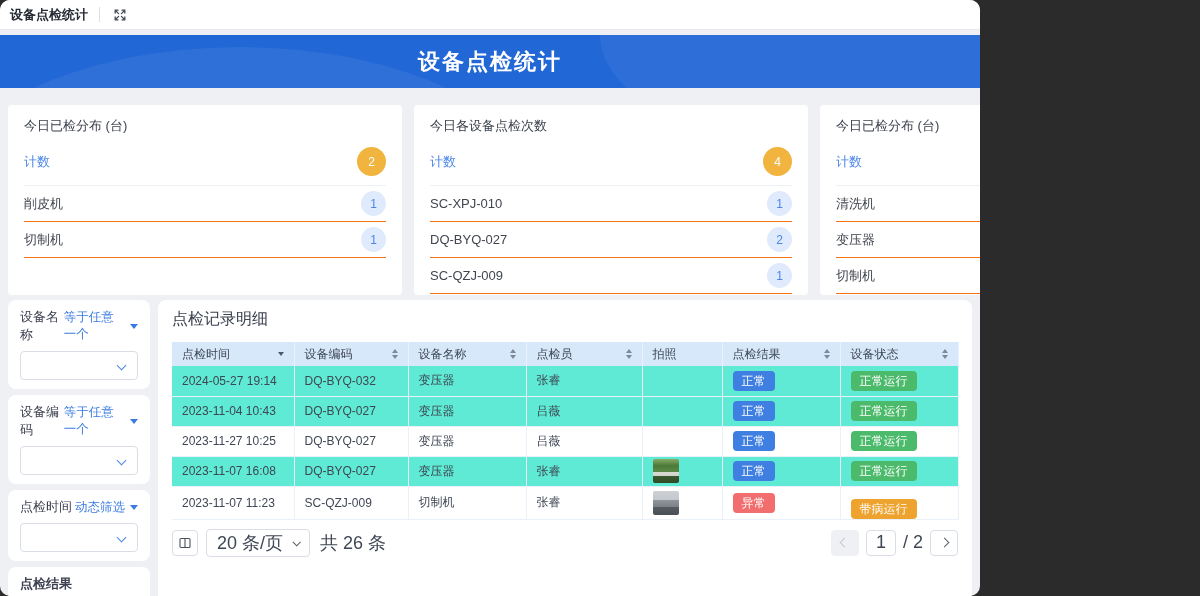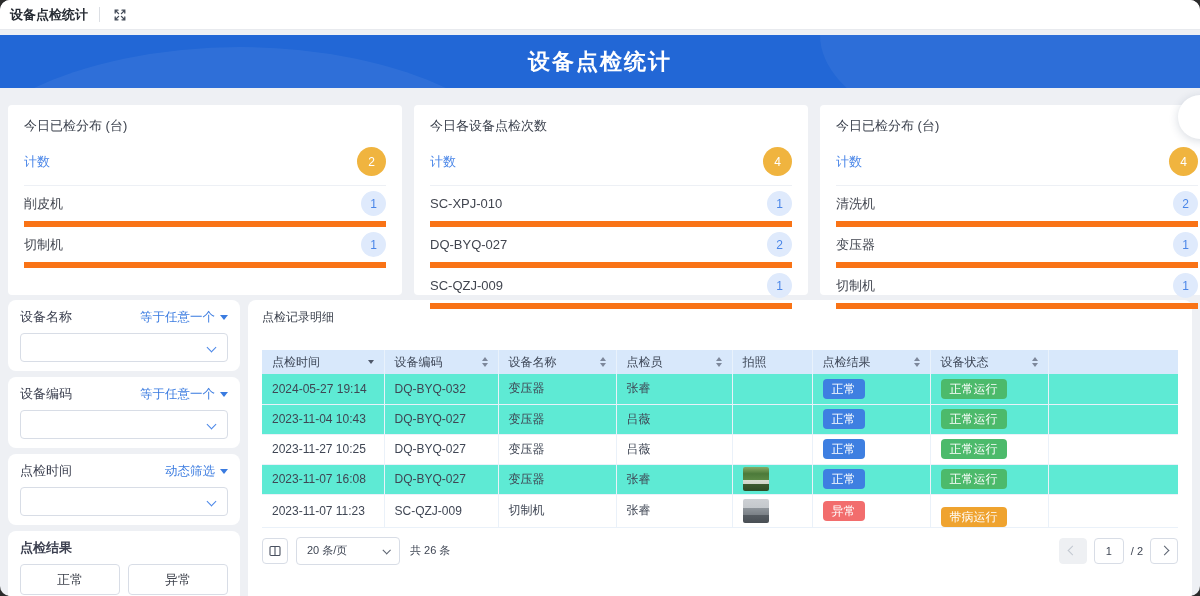--- a/index.html
+++ b/index.html
@@ -1,18 +1,18 @@
 <!DOCTYPE html>
 <html><head>
 <meta charset="utf-8">
 <style>
   * { margin:0; padding:0; box-sizing:border-box; }
   html,body { background:#2b2b2b; }
   body { font-family:"Liberation Sans","DejaVu Sans",sans-serif; }
-  .page { width:1200px; height:596px; background:#eef0f4; border-radius:10px; overflow:hidden; position:relative; }
+  .page { width:980px; height:596px; background:#eef0f4; border-radius:10px; overflow:hidden; position:relative; }
 
   
   .topbar { height:30px; background:#fff; border-bottom:1px solid #e8eaee; display:flex; align-items:center; padding:0 10px; }
   .topbar-tab { font-size:13px; font-weight:bold; color:#262b33; }
   .topbar-divider { width:1px; height:15px; background:#dcdfe4; margin:0 11px; }
   .fullscreen-btn { width:18px; height:18px; display:flex; align-items:center; justify-content:center; cursor:pointer; }
 
   
   .banner { margin-top:5px; height:53px; background:#2267d6; position:relative; overflow:hidden;
             display:flex; align-items:center; justify-content:center; }
@@ -23,21 +23,21 @@
   .banner-title { color:#fff; font-size:22px; font-weight:bold; letter-spacing:2px; z-index:1; }
 
   
   .cards-row { display:flex; gap:12px; margin:17px 0 0 8px; height:190px; position:relative; }
   .summary-card { flex:0 0 394px; background:#fff; border-radius:4px; padding:12px 16px 8px 16px; }
   .card-title { font-size:13px; color:#3b414d; margin-bottom:4px; }
   .metric-row { display:flex; justify-content:space-between; align-items:center; padding:8px 0 9px 0; border-bottom:1px solid #edf0f5; }
   .metric-label { font-size:13px; color:#4a86e8; cursor:pointer; }
   .total-badge { width:29px; height:29px; border-radius:50%; background:#f0b43f; color:#fff; font-size:12px;
                  display:flex; align-items:center; justify-content:center; }
-  .item-row { display:flex; justify-content:space-between; align-items:center; padding:5px 0; border-bottom:6px solid #f97316; }
+  .item-row { display:flex; justify-content:space-between; align-items:center; padding:5px 0; border-bottom:1px solid #f97316; }
   .item-label { font-size:13px; color:#41454f; }
   .small-badge { width:25px; height:25px; border-radius:50%; background:#dfeafc; color:#4a86e8; font-size:12px;
                  display:flex; align-items:center; justify-content:center; }
   .carousel-next { position:absolute; left:1170px; top:-10px; width:44px; height:44px; border-radius:50%;
                    background:#fff; box-shadow:0 2px 10px rgba(31,56,88,.18); cursor:pointer; }
 
   
   .content { display:flex; gap:8px; margin:5px 8px 0 8px; }
   .sidebar { width:232px; display:flex; flex-direction:column; gap:6px; }
   .filter-card { background:#fff; border-radius:8px; padding:8px 12px 9px 12px; }
@@ -50,21 +50,21 @@
   .select-box { height:29px; border:1px solid #d8dde6; border-radius:4px; background:#fff; position:relative; cursor:pointer; }
   .select-box .chev { position:absolute; right:12px; top:10px; }
   .chev { display:inline-block; width:7px; height:7px; border-right:1.6px solid #4a86e8; border-bottom:1.6px solid #4a86e8;
           transform:rotate(45deg); }
   .result-buttons { display:flex; gap:8px; }
   .result-btn { flex:1; height:31px; background:#fff; border:1px solid #d8dde6; border-radius:4px;
                 font-size:13px; color:#41454f; cursor:pointer; font-family:inherit; }
 
   
   .main-panel { flex:1; background:#fff; border-radius:8px; padding:9px 14px 8px 14px; display:flex; flex-direction:column; }
-  .panel-title { font-size:12px; color:#3b414d; margin-bottom:24px; }
+  .panel-title { font-size:16px; color:#3b414d; margin-bottom:12px; }
   table.records { width:100%; border-collapse:collapse; table-layout:fixed; }
   table.records th { background:#d8e8fb; height:24px; font-size:12px; font-weight:400; color:#3d4656;
                      padding:0 10px; border-right:1px solid #e9f2fc; cursor:pointer; }
   table.records th:last-child, table.records td:last-child { border-right:none; }
   .th-inner { display:flex; align-items:center; justify-content:space-between; }
   table.records td { height:30px; font-size:12px; color:#3f4654; padding:0 10px;
                      border-bottom:1px solid #eaf1f9; border-right:1px solid #eaf1f9; }
   tr.alt td { background:#5eead4; }
   .sorticons { display:inline-flex; flex-direction:column; gap:2px; }
   .tri-up   { width:0; height:0; border-left:3.5px solid transparent; border-right:3.5px solid transparent; border-bottom:4px solid #7d889b; }
@@ -74,21 +74,21 @@
   .badge.normal   { background:#3e7fe1; }
   .badge.abnormal { background:#f26d6d; }
   .badge.running  { background:#4cba6b; }
   .badge.faulty   { background:#efa32f;margin-top:12px; }
   .photo { width:26px; height:24px; border-radius:2px; cursor:pointer; }
   .photo-machine-beige { background:linear-gradient(180deg,#dad7d0 0%,#d0cdc6 58%,#50565d 58%,#50565d 76%,#9aa1a8 76%,#82898f 100%); }
   .photo-machine-green { background:linear-gradient(180deg,#88aa66 0%,#4c7a3a 28%,#5c8a46 55%,#d8dcd2 55%,#cfd4c9 70%,#3c5a30 70%,#2f4a26 100%); }
   .photo-machine-gray  { background:linear-gradient(180deg,#cdd0d4 0%,#c4c8cc 38%,#8f959b 38%,#7b8187 66%,#565c62 66%,#494f55 100%); }
 
   
-  .pagination { display:flex; align-items:center; margin-top:9px; font-size:11px; color:#3f4654; }
+  .pagination { display:flex; align-items:center; margin-top:9px; font-size:18px; color:#3f4654; }
   .icon-btn { width:26px; height:26px; border:1px solid #d8dde6; border-radius:4px; background:#fff;
               display:flex; align-items:center; justify-content:center; cursor:pointer; margin-right:8px; }
   .pagesize-select { width:104px; height:28px; border:1px solid #d8dde6; border-radius:4px; background:#fff;
                      display:flex; align-items:center; justify-content:space-between; padding:0 10px; cursor:pointer; margin-right:10px; }
   .chev-gray { display:inline-block; width:6px; height:6px; border-right:1.5px solid #5b6370; border-bottom:1.5px solid #5b6370;
                transform:rotate(45deg) translateY(-1px); }
   .pager { margin-left:auto; display:flex; align-items:center; gap:7px; }
   .page-btn { width:28px; height:26px; border-radius:4px; display:flex; align-items:center; justify-content:center; cursor:pointer; }
   .page-btn.prev { background:#eef0f3; border:1px solid #eef0f3; }
   .page-btn.next { background:#fff; border:1px solid #d8dde6; }

